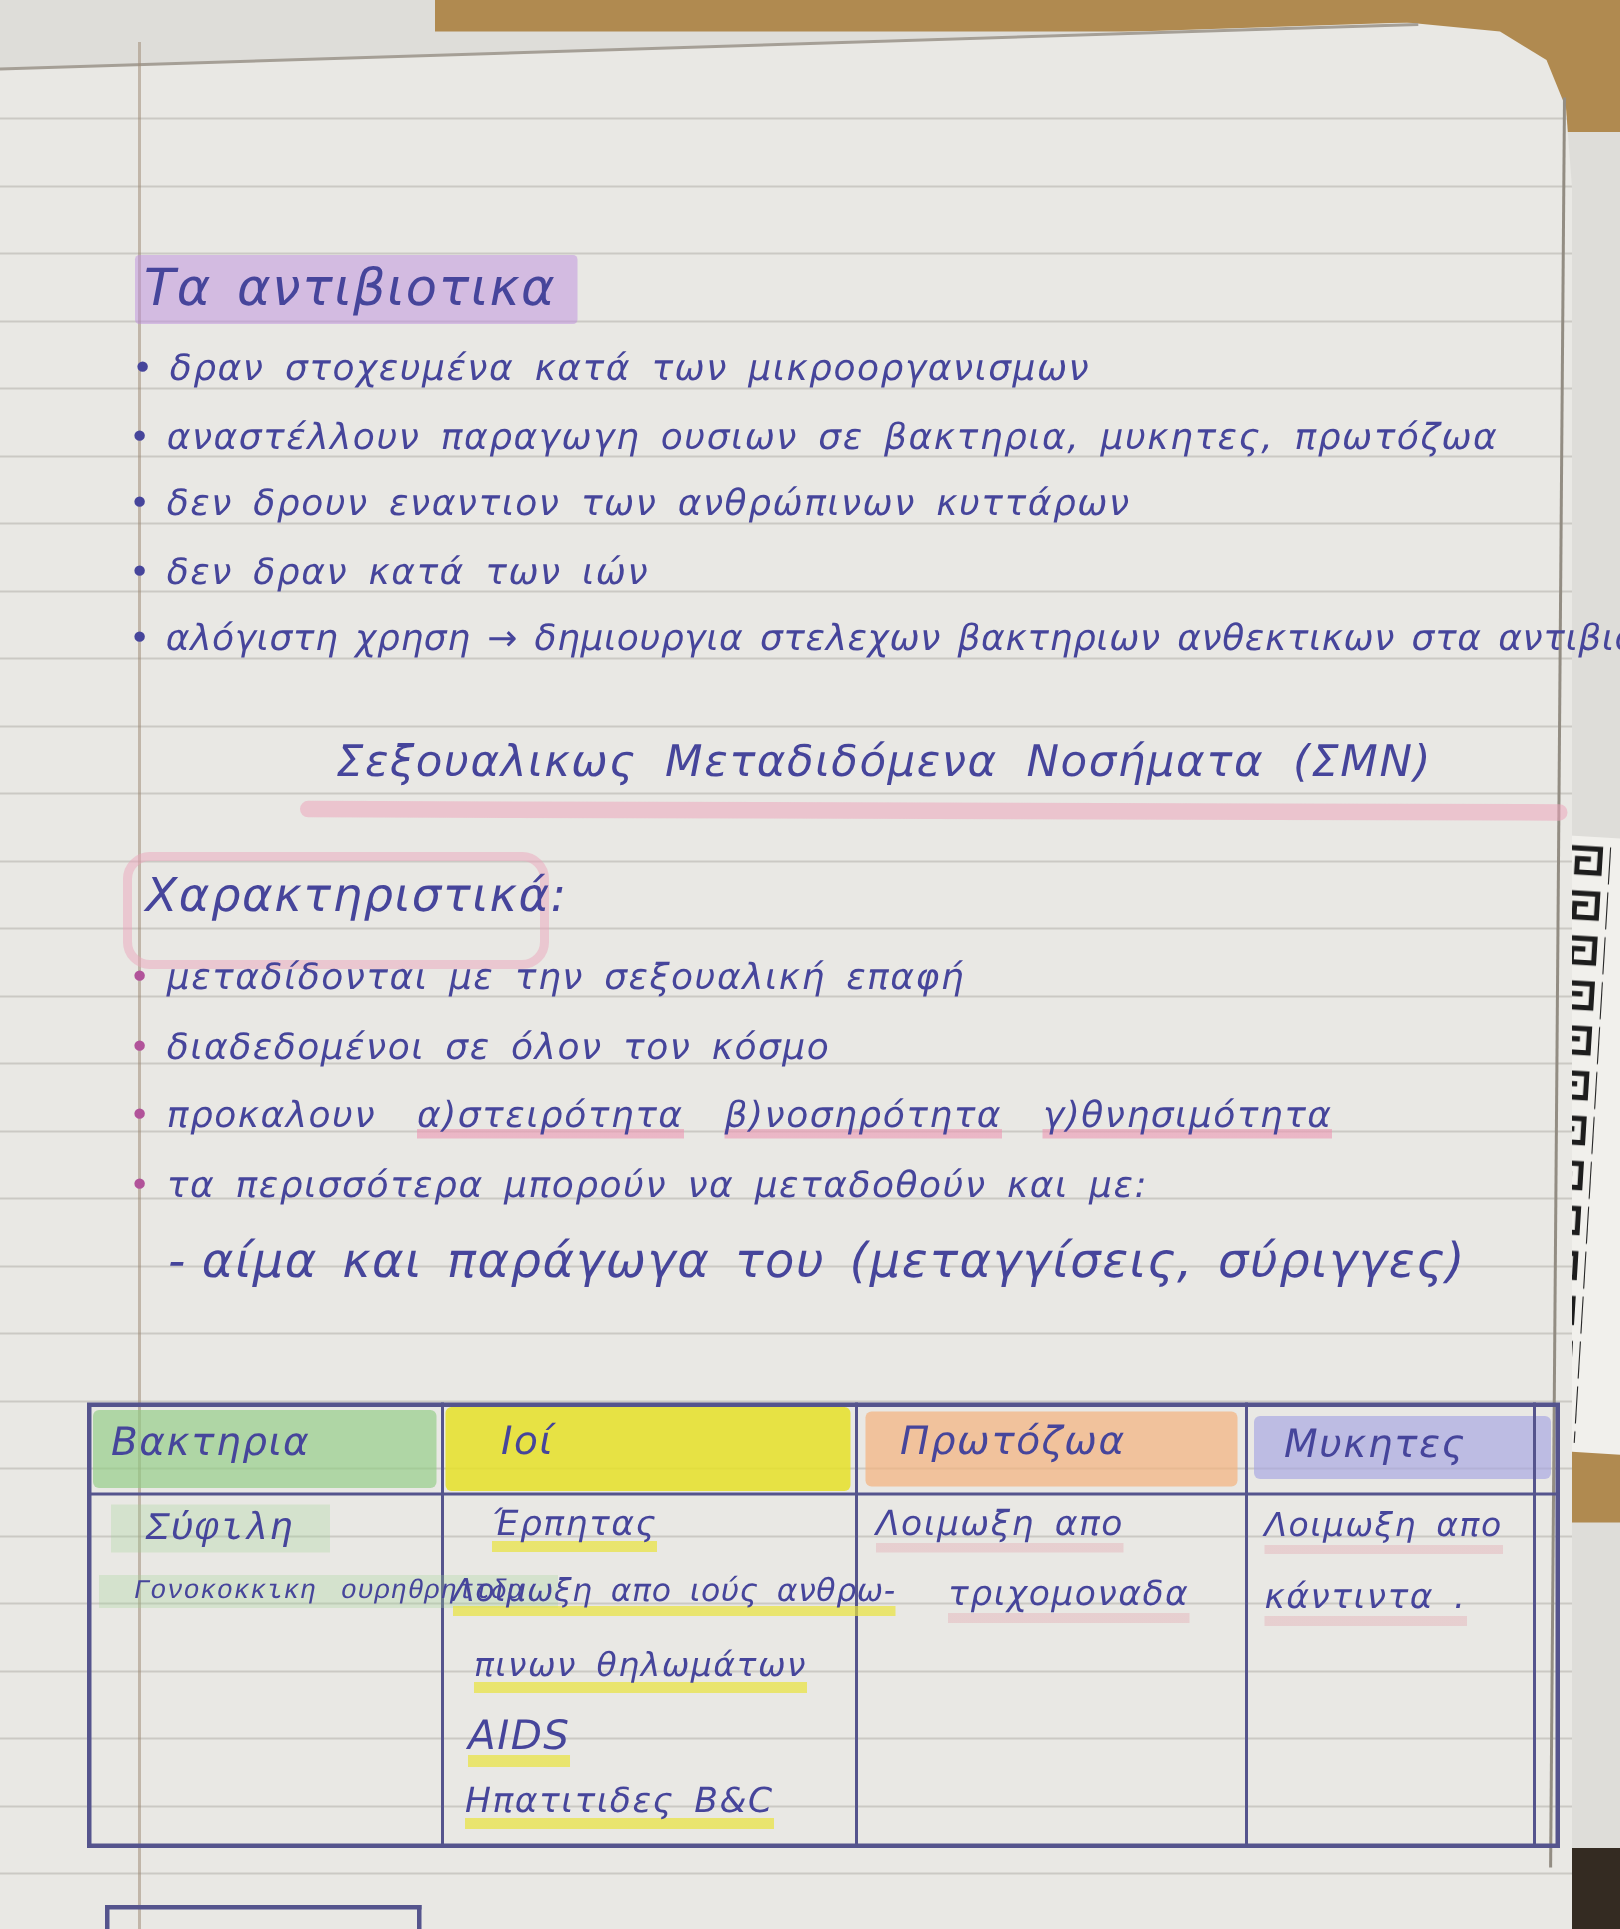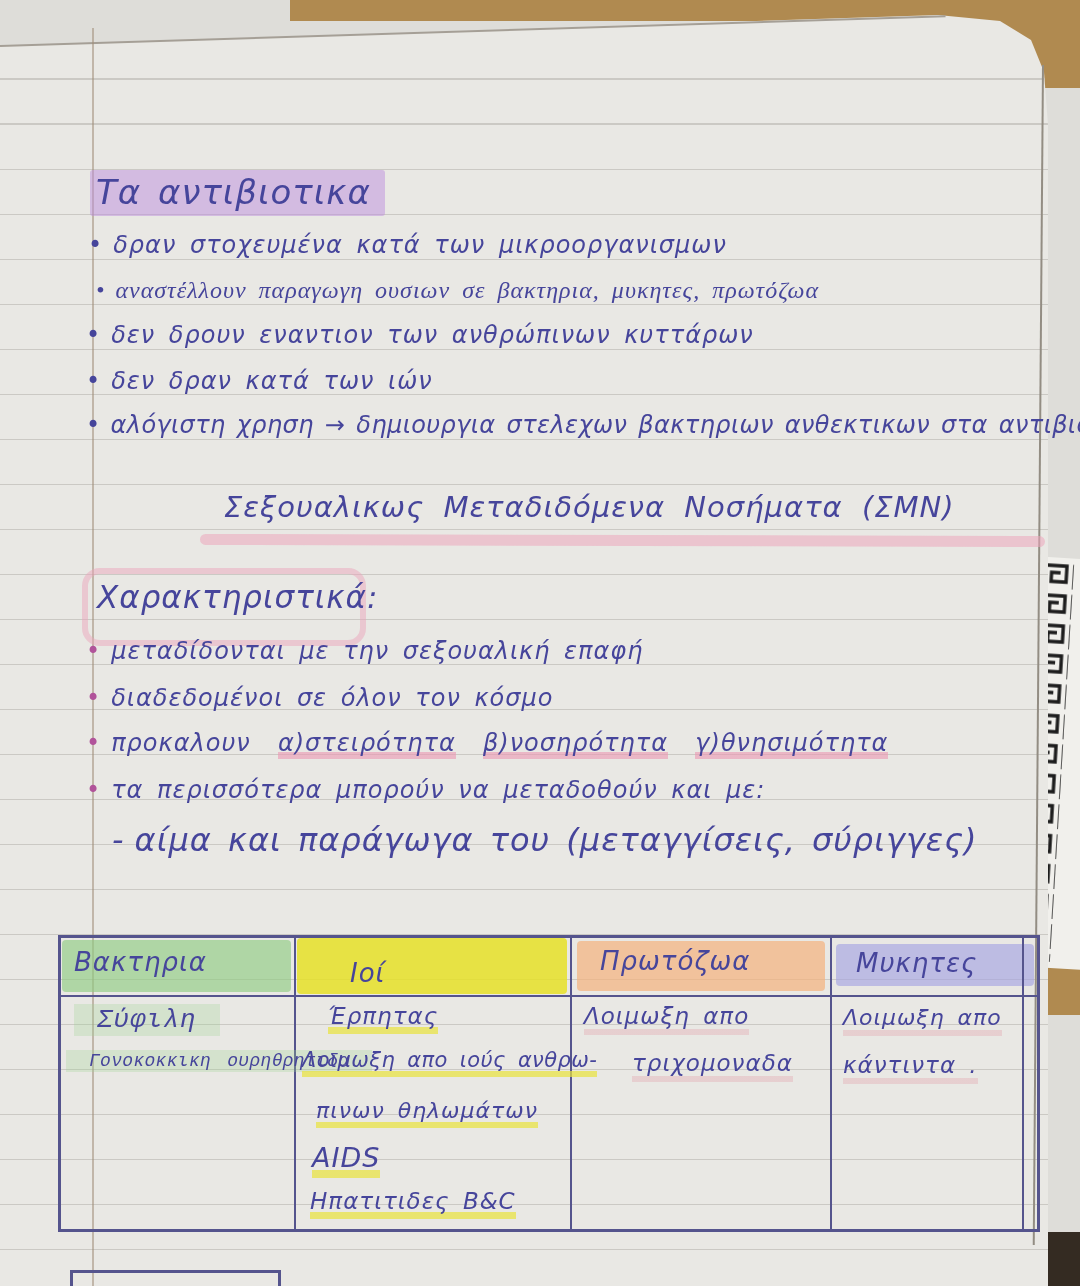--- a/index.html
+++ b/index.html
@@ -31,21 +31,21 @@
   #margin-line{position:absolute;left:92px;top:28px;width:2px;height:1258px;background:rgba(160,140,120,.55);}
   
   .hw{position:absolute;white-space:nowrap;font-style:italic;color:var(--ink,#46459b);
       letter-spacing:1px;word-spacing:5px;}
   .dot{color:var(--ink,#46459b);margin-right:10px;}
   .dot-pink{color:#b1539a;margin-right:10px;}
   #note-title{left:90px;top:170px;font-size:34px;
               background:rgba(190,142,222,.50);padding:2px 14px 4px 6px;border-radius:3px;}
   .ab{font-size:24px;}
   #ab-0{left:88px;top:231px;}
-  #ab-1{left:96px;top:277px;font-family:Liberation Serif, serif;}
+  #ab-1{left:86px;top:277px;}
   #ab-2{left:86px;top:321px;}
   #ab-3{left:86px;top:367px;}
   #ab-4{left:86px;top:411px;letter-spacing:.4px;word-spacing:3px;}
   #smn-heading{left:224px;top:490px;font-size:29px;word-spacing:9px;}
   #smn-underline{position:absolute;left:200px;top:535px;width:845px;height:11px;
                  background:rgba(236,166,188,.55);border-radius:6px;transform:rotate(.15deg);}
   #char-heading{left:97px;top:579px;font-size:31px;}
   #char-outline{position:absolute;left:82px;top:568px;width:272px;height:66px;
                 border:6px solid rgba(236,166,188,.5);border-radius:18px;}
   .cb{font-size:24px;}
@@ -72,21 +72,21 @@
   #t-v2{left:570px;top:935px;width:2px;height:297px;}
   #t-v3{left:830px;top:935px;width:2px;height:297px;}
   #t-v4{left:1022px;top:935px;width:2px;height:297px;}
   .hdr-bar{position:absolute;border-radius:4px;}
   #bar-green{left:62px;top:940px;width:229px;height:52px;background:rgba(144,204,130,.65);}
   #bar-yellow{left:297px;top:938px;width:270px;height:56px;background:rgba(230,224,40,.85);}
   #bar-orange{left:577px;top:941px;width:248px;height:50px;background:rgba(244,178,126,.7);}
   #bar-peri{left:836px;top:944px;width:198px;height:42px;background:rgba(166,165,226,.65);}
   .th{font-size:26px;}
   #th-0{left:74px;top:947px;}
-  #th-1{left:350px;top:946px;margin-top:12px;}
+  #th-1{left:334px;top:946px;}
   #th-2{left:600px;top:946px;}
   #th-3{left:856px;top:948px;}
   .td{font-size:23px;}
   #c1-0{left:74px;top:1003px;font-size:26px;}
   #c1-1{left:66px;top:1049px;font-size:18px;letter-spacing:.3px;}
   #c2-0{left:328px;top:1003px;}
   #c2-1{left:302px;top:1048px;font-size:21px;letter-spacing:.4px;}
   #c2-2{left:316px;top:1098px;font-size:22px;}
   #c2-3{left:312px;top:1142px;font-size:27px;}
   #c2-4{left:310px;top:1188px;font-size:23px;}

